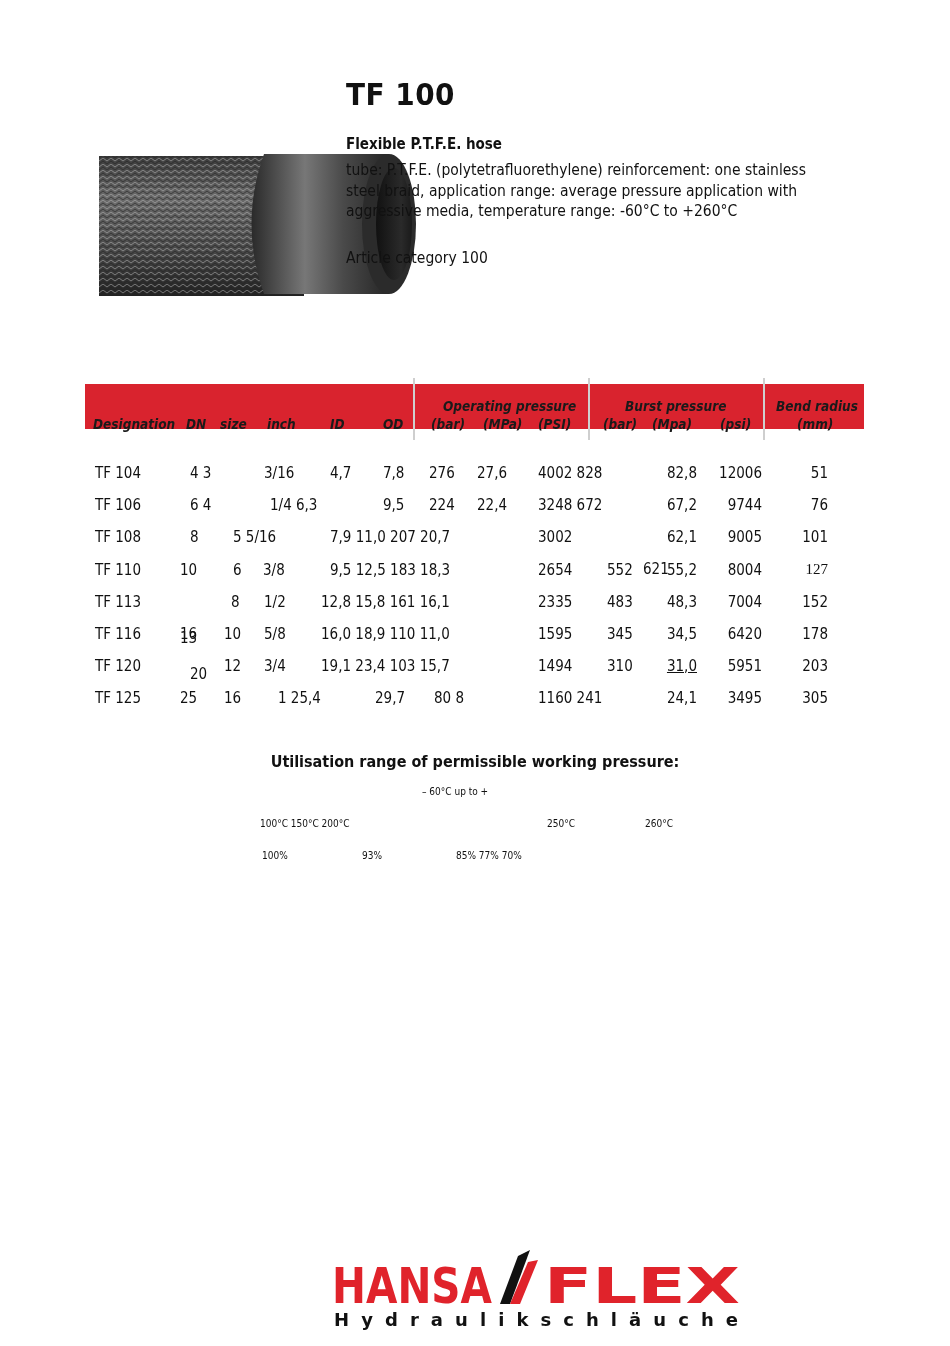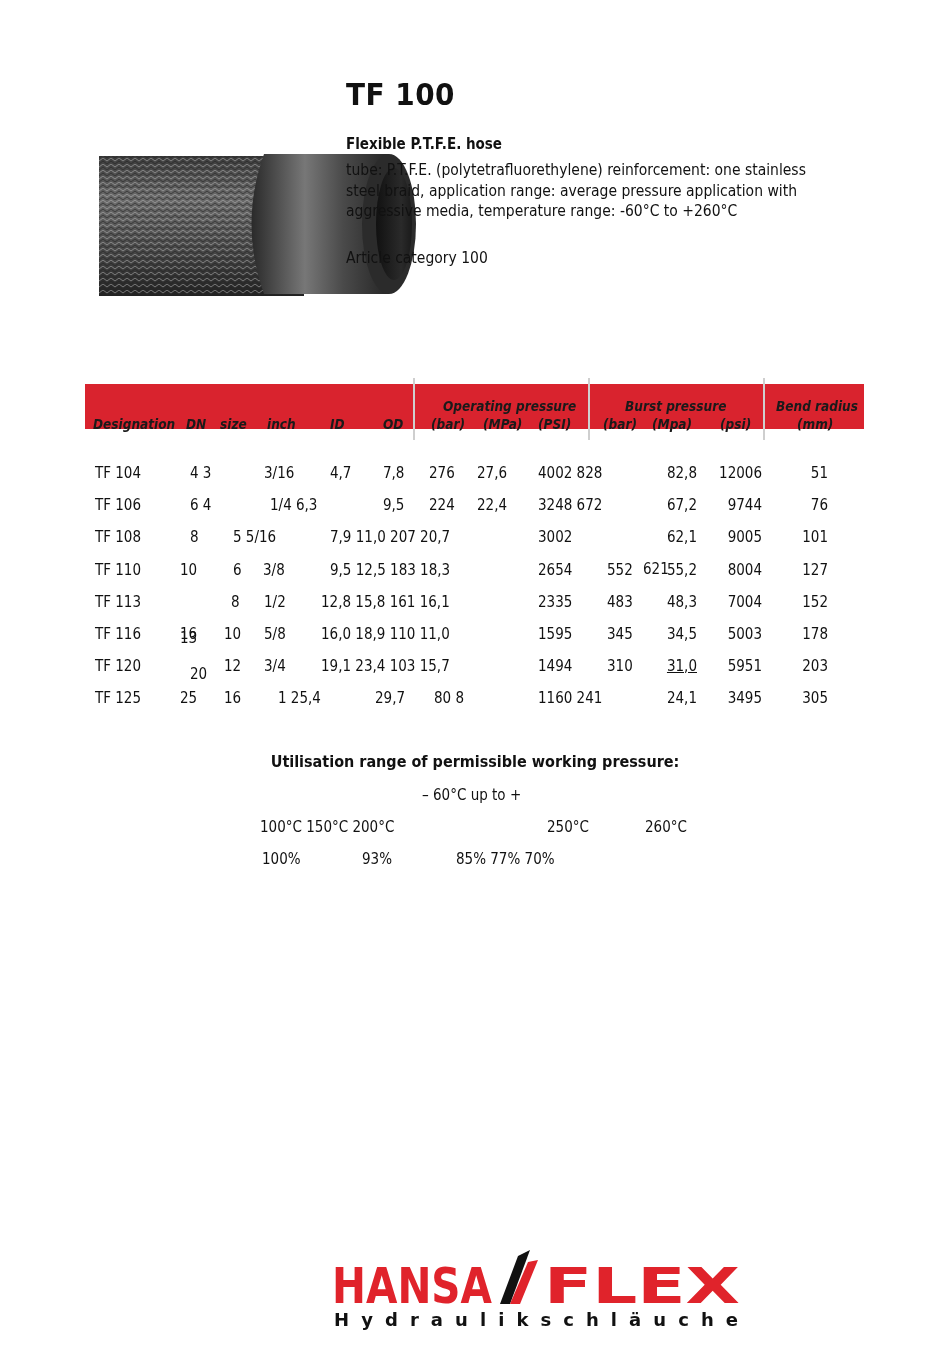--- a/index.html
+++ b/index.html
@@ -15,21 +15,21 @@
   #desc { left: 346px; top: 160px; width: 510px; font-size: 15.5px; line-height: 20.5px; }
   #article { left: 346px; top: 249px; font-size: 15.5px; }
 
   #thead { left: 85px; top: 384px; width: 779px; height: 45px; background: #d9232e; }
   .vsep { position: absolute; top: 378px; width: 2px; height: 62px; background: #cfcfcf; }
   .th { position: absolute; font-size: 13.5px; font-style: italic; font-weight: bold; color: #1a1a1a; white-space: nowrap; }
 
   .cell { position: absolute; font-size: 15px; white-space: nowrap; }
 
   #util-title { left: 0; width: 950px; top: 752px; text-align: center; font-size: 16px; font-weight: bold; }
-  .util { position: absolute; font-size: 15px; white-space: nowrap; text-align: center; }
+  .util { position: absolute; font-size: 10px; white-space: nowrap; text-align: center; }
 
   #logo { left: 332px; top: 1248px; width: 410px; height: 85px; }
 </style>
 </head>
 <body>
 
 <div id="title" class="abs">TF 100</div>
 <div id="subtitle" class="abs">Flexible P.T.F.E. hose</div>
 
 <svg id="hose" class="abs" viewBox="0 0 320 144">
@@ -133,21 +133,21 @@
     <div>
       <div class="cell" style="left: 95px; top: 560.6px;">TF 110</div>
       <div class="cell" style="left: 180px; top: 560.6px;">10</div>
       <div class="cell" style="left: 233px; top: 560.6px;">6</div>
       <div class="cell" style="left: 263px; top: 560.6px;">3/8</div>
       <div class="cell" style="left: 330px; top: 560.6px;">9,5 12,5 183 18,3</div>
       <div class="cell" style="left: 538px; top: 560.6px;">2654</div>
       <div class="cell" style="left: 607px; top: 560.6px;">552</div>
       <div class="cell" style="right: 253px; top: 560.6px;">55,2</div>
       <div class="cell" style="right: 188px; top: 560.6px;">8004</div>
-      <div class="cell" style="right: 122px; text-align: center; top: 560.6px;">127</div>
+      <div class="cell" style="right: 122px; text-align: center; top: 560.6px; font-family: Liberation Serif, serif;">127</div>
     </div>
     <div>
       <div class="cell" style="left: 95px; top: 592.8px;">TF 113</div>
       <div class="cell" style="left: 180px; top: 592.8px; margin-top: 36px;">13</div>
       <div class="cell" style="left: 231px; top: 592.8px;">8</div>
       <div class="cell" style="left: 264px; top: 592.8px;">1/2</div>
       <div class="cell" style="left: 321px; top: 592.8px;">12,8 15,8 161 16,1</div>
       <div class="cell" style="left: 538px; top: 592.8px;">2335</div>
       <div class="cell" style="left: 607px; top: 592.8px;">483</div>
       <div class="cell" style="right: 253px; top: 592.8px;">48,3</div>
@@ -156,21 +156,21 @@
     </div>
     <div>
       <div class="cell" style="left: 95px; top: 625px;">TF 116</div>
       <div class="cell" style="left: 180px; top: 625px;">16</div>
       <div class="cell" style="left: 224px; top: 625px;">10</div>
       <div class="cell" style="left: 264px; top: 625px;">5/8</div>
       <div class="cell" style="left: 321px; top: 625px;">16,0 18,9 110 11,0</div>
       <div class="cell" style="left: 538px; top: 625px;">1595</div>
       <div class="cell" style="left: 607px; top: 625px;">345</div>
       <div class="cell" style="right: 253px; top: 625px;">34,5</div>
-      <div class="cell" style="right: 188px; top: 625px;">5003</div>
+      <div class="cell" style="right: 188px; top: 625px;">6420</div>
       <div class="cell" style="right: 122px; text-align: right; top: 625px;">178</div>
     </div>
     <div>
       <div class="cell" style="left: 95px; top: 657.2px;">TF 120</div>
       <div class="cell" style="left: 180px; top: 665px; margin-left: 10px;">20</div>
       <div class="cell" style="left: 224px; top: 657.2px;">12</div>
       <div class="cell" style="left: 264px; top: 657.2px;">3/4</div>
       <div class="cell" style="left: 321px; top: 657.2px;">19,1 23,4 103 15,7</div>
       <div class="cell" style="left: 538px; top: 657.2px;">1494</div>
       <div class="cell" style="left: 607px; top: 657.2px;">310</div>

